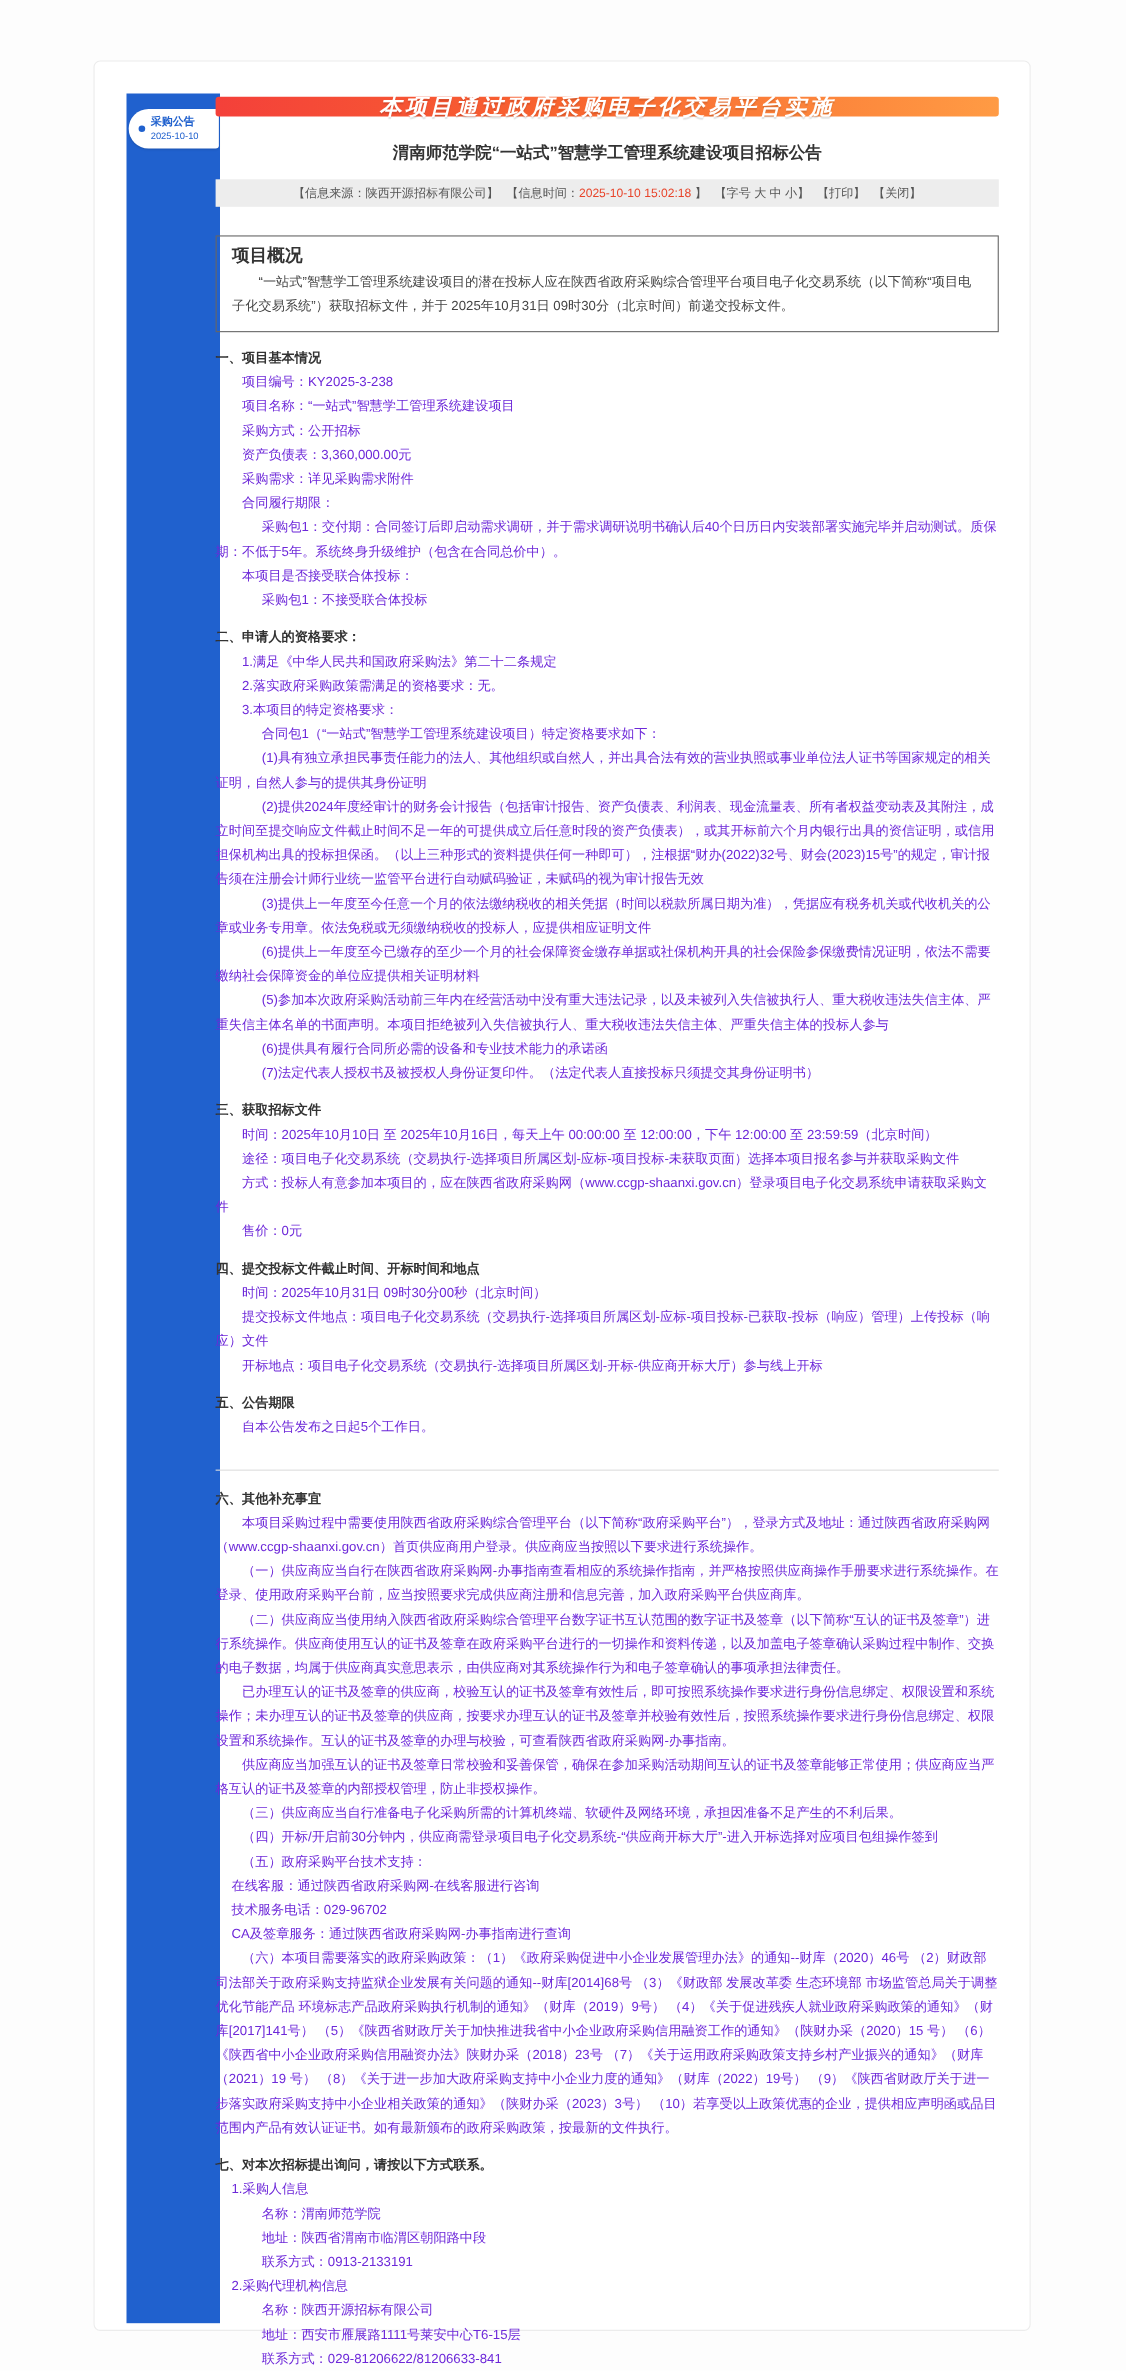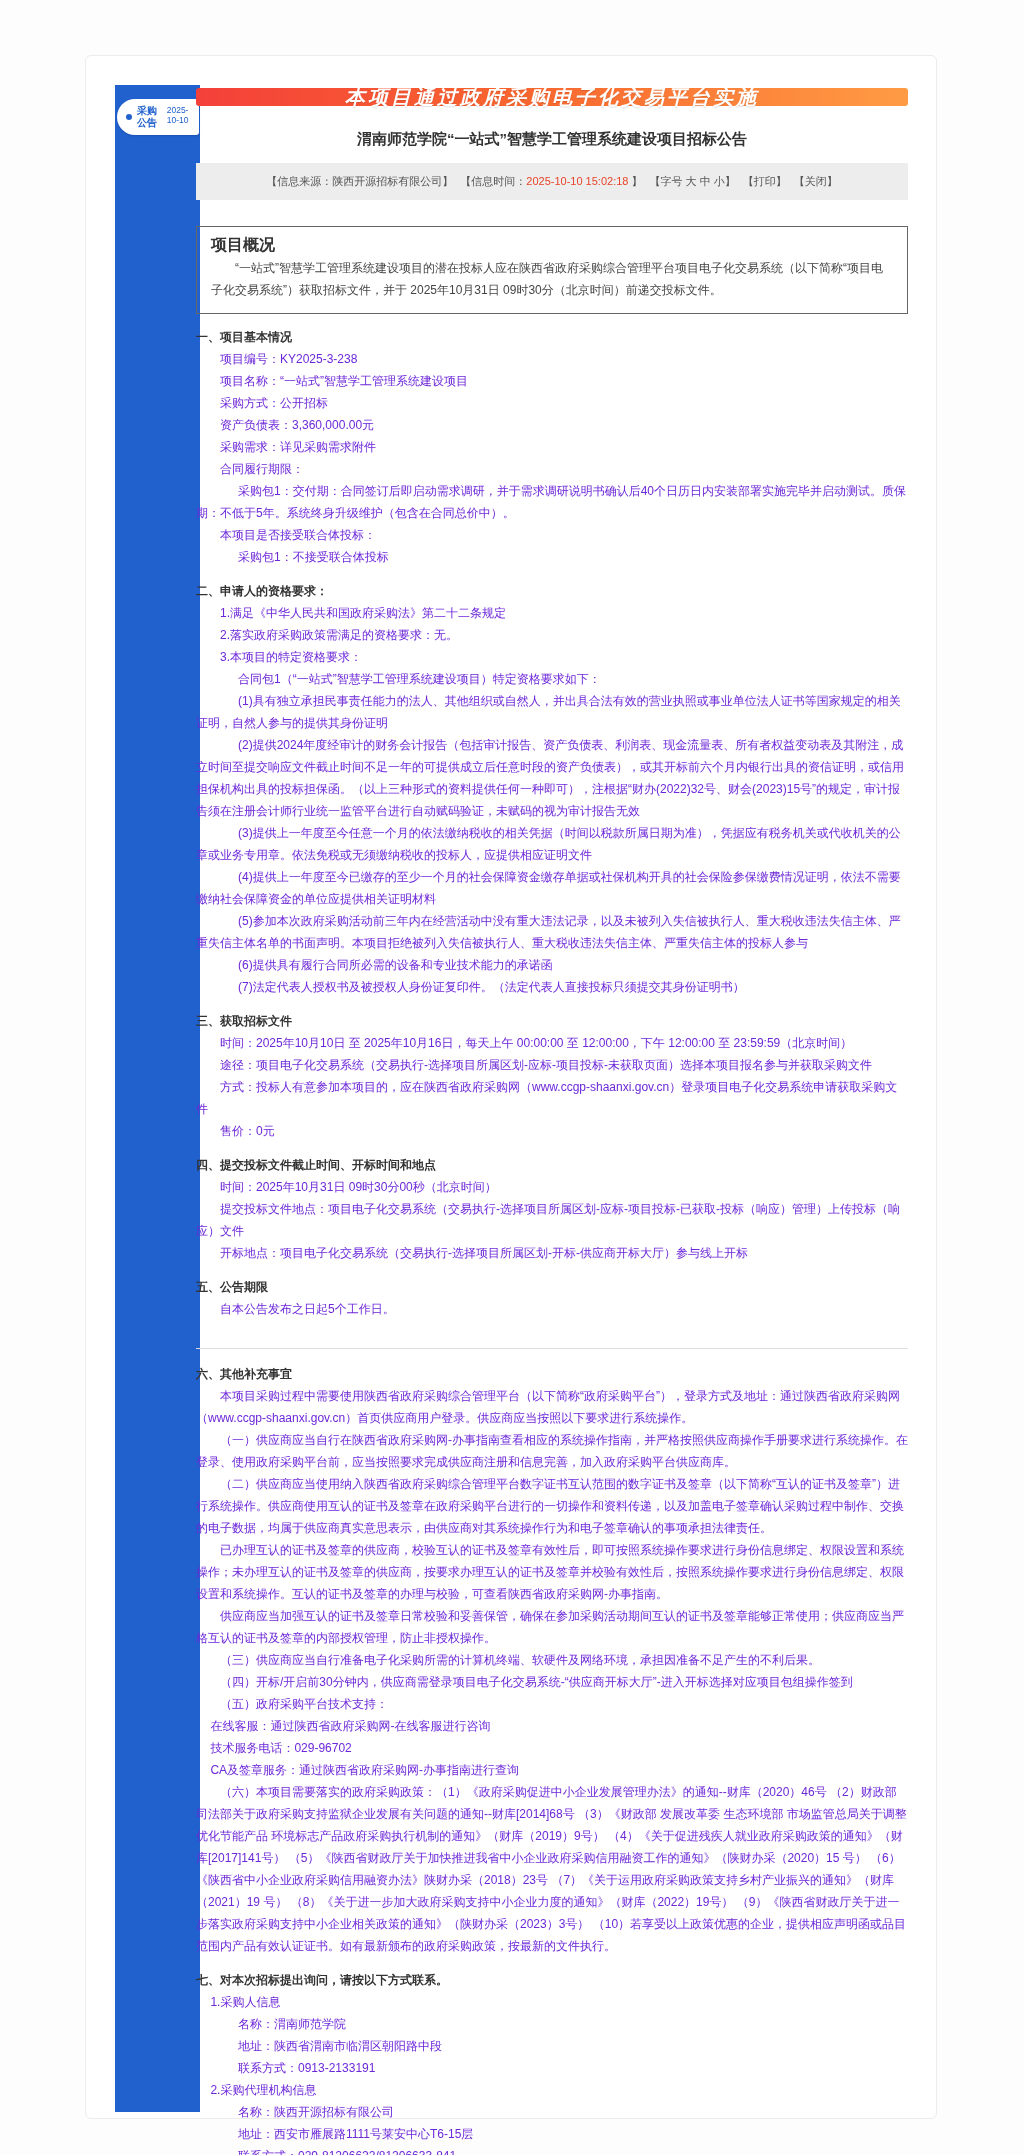--- a/index.html
+++ b/index.html
@@ -15,34 +15,34 @@
   .sidebar{
     position:absolute;left:115px;top:85px;width:85px;height:2027px;
     background:#2061ce;
   }
   .badge{
     position:absolute;left:117px;top:99px;width:82px;height:36px;background:#fff;
     border-radius:18px 3px 3px 18px;display:flex;align-items:center;gap:5px;
     padding-left:9px;box-sizing:border-box;box-shadow:0 1px 2px rgba(0,0,0,.15);
   }
   .badge-dot{width:6px;height:6px;border-radius:50%;background:#2061ce;flex:0 0 auto;}
-  .badge-texts{display:flex;flex-direction:row;line-height:1.2;}
+  .badge-texts{display:flex;flex-direction:column;line-height:1.2;}
   .badge-title{color:#2061ce;font-size:10px;font-weight:bold;}
   .badge-date{color:#2061ce;font-size:8.5px;}
   
   .content{position:absolute;left:196px;top:88px;width:712px;}
   .banner{
     height:18px;border-radius:3px;color:#fff;display:flex;align-items:center;justify-content:center;
     background:linear-gradient(90deg,#f4403a 0%,#f8652f 45%,#ff9b44 100%);
     font-size:20px;font-weight:bold;font-style:italic;letter-spacing:3px;
     text-shadow:0 1px 1px rgba(0,0,0,.12);
   }
   .doc-title{margin-top:24px;text-align:center;font-size:15px;font-weight:bold;color:#333;}
   .meta-bar{
-    margin-top:14px;background:#ededed;height:37px;display:flex;align-items:center;
+    margin-top:14px;background:#ededed;height:25px;display:flex;align-items:center;
     justify-content:center;gap:7px;font-size:11px;color:#555;white-space:nowrap;
   }
   .meta-time{color:#e8442a;}
   .meta-action{cursor:pointer;}
   .overview-box{margin-top:26px;border:1px solid #666;padding:6px 14px 12px;}
   .overview-heading{font-size:16px;font-weight:bold;color:#333;line-height:24px;}
   .overview-body{margin:0;font-size:12px;color:#444;line-height:22px;text-indent:2em;}
   .sections{margin-top:4px;}
   .section{margin:0;}
   .section.with-divider{border-top:1px solid #ddd;margin-top:28px;padding-top:2px;}
@@ -100,21 +100,21 @@
       </div>
       <div class="section">
         <div class="sec-heading">二、申请人的资格要求：</div>
         <p class="para i2">1.满足《中华人民共和国政府采购法》第二十二条规定</p>
         <p class="para i2">2.落实政府采购政策需满足的资格要求：无。</p>
         <p class="para i2">3.本项目的特定资格要求：</p>
         <p class="para i3">合同包1（“一站式”智慧学工管理系统建设项目）特定资格要求如下：</p>
         <p class="para i3">(1)具有独立承担民事责任能力的法人、其他组织或自然人，并出具合法有效的营业执照或事业单位法人证书等国家规定的相关证明，自然人参与的提供其身份证明</p>
         <p class="para i3">(2)提供2024年度经审计的财务会计报告（包括审计报告、资产负债表、利润表、现金流量表、所有者权益变动表及其附注，成立时间至提交响应文件截止时间不足一年的可提供成立后任意时段的资产负债表），或其开标前六个月内银行出具的资信证明，或信用担保机构出具的投标担保函。（以上三种形式的资料提供任何一种即可），注根据“财办(2022)32号、财会(2023)15号”的规定，审计报告须在注册会计师行业统一监管平台进行自动赋码验证，未赋码的视为审计报告无效</p>
         <p class="para i3">(3)提供上一年度至今任意一个月的依法缴纳税收的相关凭据（时间以税款所属日期为准），凭据应有税务机关或代收机关的公章或业务专用章。依法免税或无须缴纳税收的投标人，应提供相应证明文件</p>
-        <p class="para i3">(4)提供上一年度至今已缴存的至少一个月的社会保障资金缴存单据或社保机构开具的社会保险参保缴费情况证明，依法不需要缴纳社会保障资金的单位应提供相关证明材料</p>
+        <p class="para i3">(6)提供上一年度至今已缴存的至少一个月的社会保障资金缴存单据或社保机构开具的社会保险参保缴费情况证明，依法不需要缴纳社会保障资金的单位应提供相关证明材料</p>
         <p class="para i3">(5)参加本次政府采购活动前三年内在经营活动中没有重大违法记录，以及未被列入失信被执行人、重大税收违法失信主体、严重失信主体名单的书面声明。本项目拒绝被列入失信被执行人、重大税收违法失信主体、严重失信主体的投标人参与</p>
         <p class="para i3">(6)提供具有履行合同所必需的设备和专业技术能力的承诺函</p>
         <p class="para i3">(7)法定代表人授权书及被授权人身份证复印件。（法定代表人直接投标只须提交其身份证明书）</p>
       </div>
       <div class="section">
         <div class="sec-heading">三、获取招标文件</div>
         <p class="para i2">时间：2025年10月10日 至 2025年10月16日，每天上午 00:00:00 至 12:00:00，下午 12:00:00 至 23:59:59（北京时间）</p>
         <p class="para i2">途径：项目电子化交易系统（交易执行-选择项目所属区划-应标-项目投标-未获取页面）选择本项目报名参与并获取采购文件</p>
         <p class="para i2">方式：投标人有意参加本项目的，应在陕西省政府采购网（www.ccgp-shaanxi.gov.cn）登录项目电子化交易系统申请获取采购文件</p>
         <p class="para i2">售价：0元</p>

